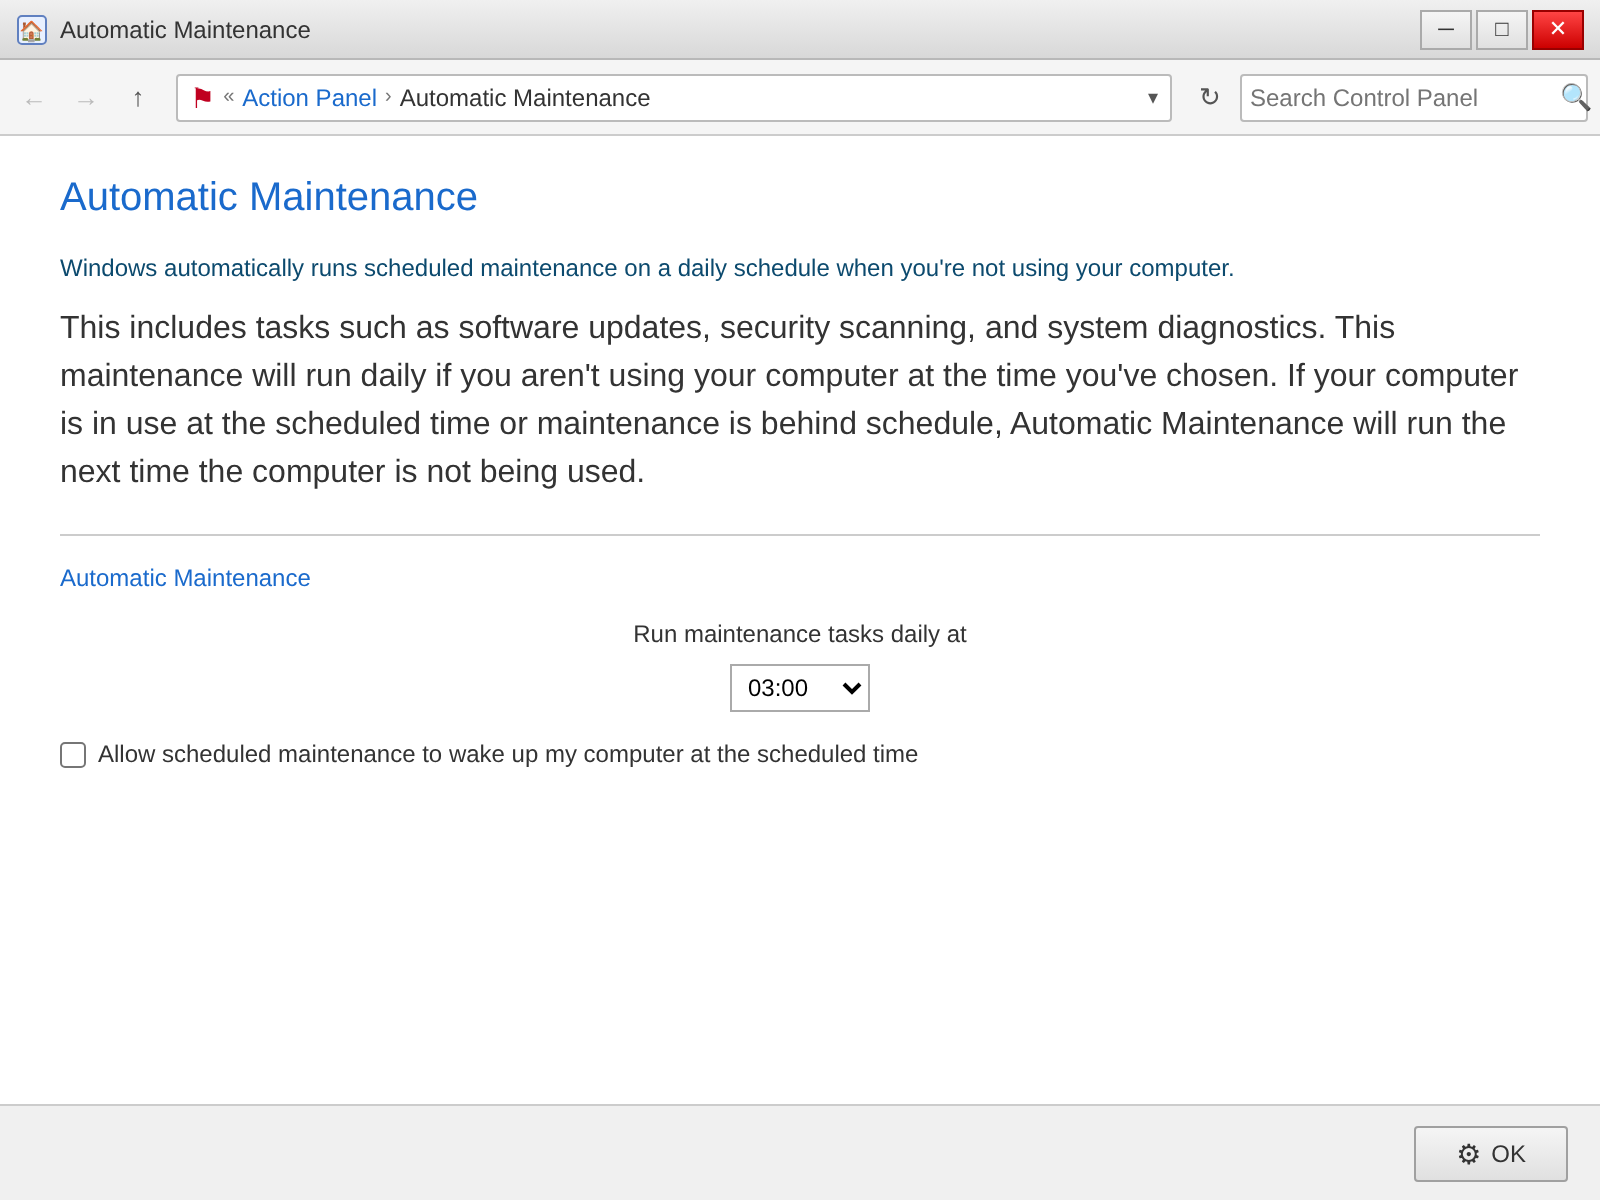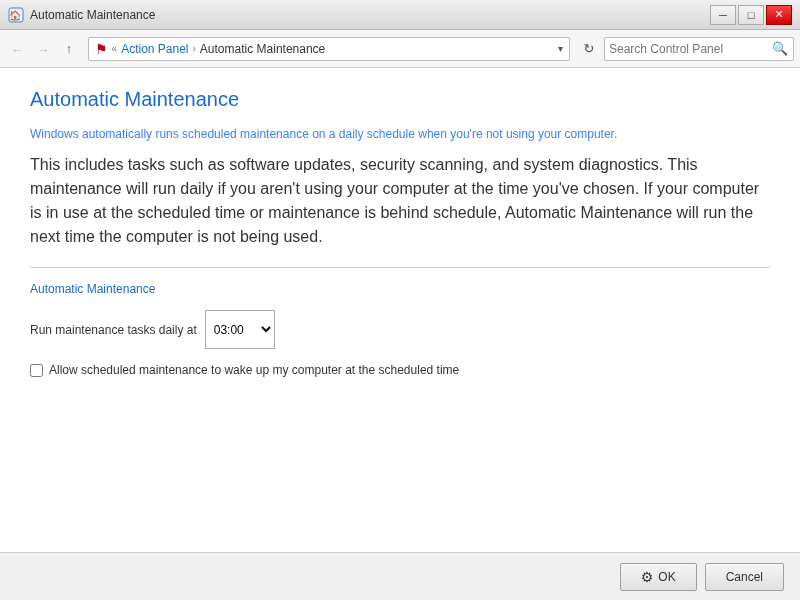--- a/index.html
+++ b/index.html
@@ -133,21 +133,21 @@
       color: #555;
     }
     .search-box {
       display: flex;
       align-items: center;
       background: white;
       border: 1px solid #bbb;
       height: 24px;
       padding: 0 4px;
       border-radius: 2px;
-      width: 190px;
+      width: 174px;
     }
     .search-box input {
       border: none;
       outline: none;
       font-size: 12px;
       color: #999;
       width: 165px;
       background: transparent;
     }
     .search-icon-btn {
@@ -170,21 +170,21 @@
 
     .page-title {
       font-size: 20px;
       color: #1a6acc;
       font-weight: 300;
       margin-bottom: 14px;
     }
 
     .description-text {
       font-size: 12px;
-      color: #3b82f6;
+      color: #0c4a6e;
       line-height: 1.5;
       margin-bottom: 10px;
     }
 
     .description-text2 {
       font-size: 16px;
       color: #333;
       line-height: 1.5;
       margin-bottom: 18px;
     }
@@ -201,29 +201,30 @@
       margin-bottom: 14px;
     }
 
     .maintenance-row {
       display: flex;
       align-items: center;
       gap: 8px;
       margin-bottom: 14px;
       font-size: 12px;
       color: #333;
+      flex-direction: column;
     }
 
     .time-select {
       background: white;
       border: 1px solid #aaa;
       padding: 2px 4px;
       font-size: 12px;
       cursor: pointer;
-      height: 39px;
+      height: 24px;
       width: 70px;
     }
 
     .checkbox-row {
       display: flex;
       align-items: flex-end;
       gap: 6px;
       font-size: 12px;
       color: #333;
     }
@@ -343,16 +344,13 @@
     <input type="checkbox" id="wake-checkbox" style="">
     <label for="wake-checkbox">Allow scheduled maintenance to wake up my computer at the scheduled time</label>
   </div>
 </div>
 
 <div class="footer">
   <button class="footer-btn ok-btn">
     <span class="ok-icon">⚙</span>
     <span>OK</span>
   </button>
-  <button class="footer-btn cancel-btn">
-    <span>Cancel</span>
-  </button>
 </div>
 
 </body></html>

